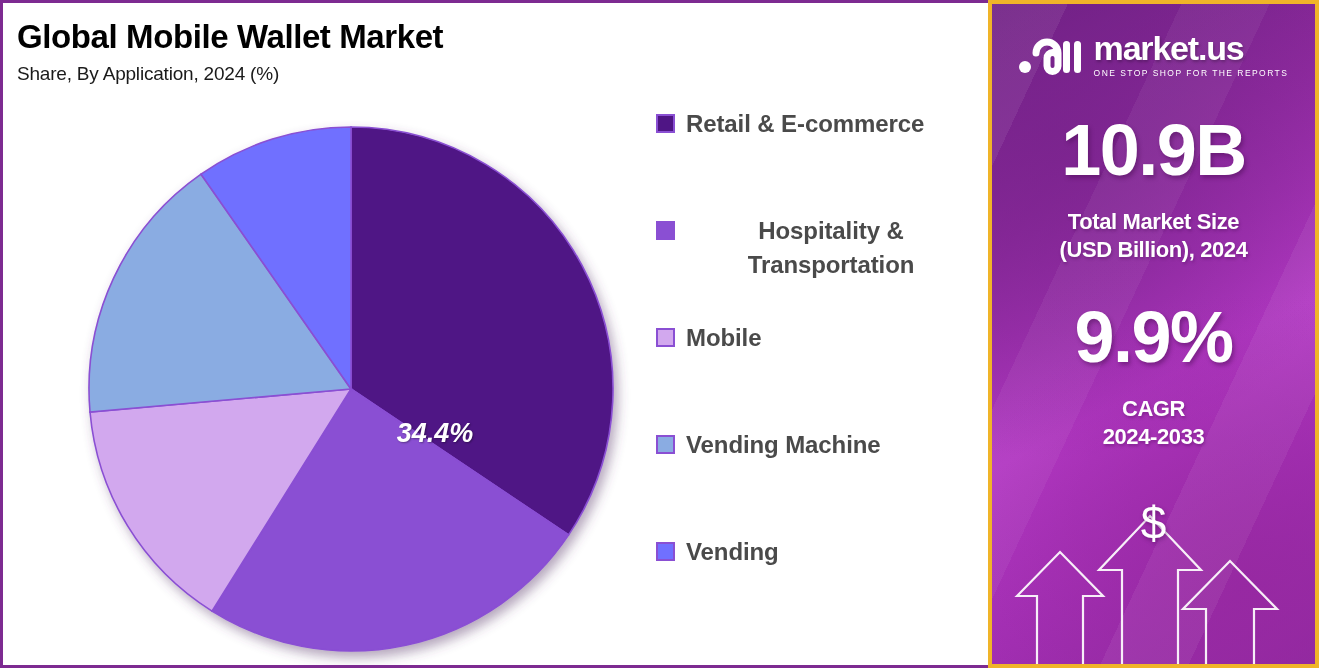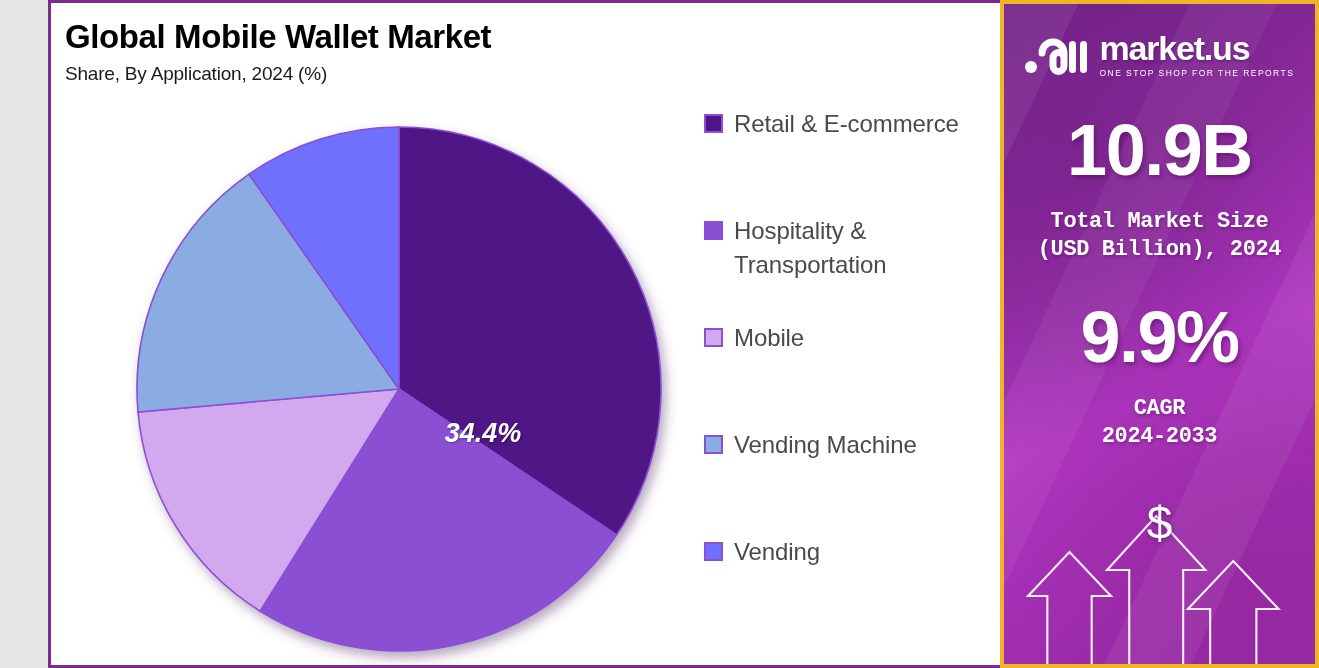--- a/index.html
+++ b/index.html
@@ -6,22 +6,21 @@
   html, body {
     width: 1319px; height: 668px;
     background: #ffffff;
     font-family: "Liberation Sans", sans-serif;
     overflow: hidden;
   }
   #root {
     position: relative;
     width: 1319px; height: 668px;
     display: flex;
-    background: #e5e5e5;
-    padding-left: 48px;
+    background: #be185d;
   }
 
   
   #left-panel {
     position: relative;
     width: 988px; height: 668px;
     background: #ffffff;
     border: 3px solid #7d2a91;
     border-right: none;
     overflow: hidden;
@@ -66,21 +65,22 @@
   }
   .legend-swatch {
     width: 19px; height: 19px; flex: 0 0 19px;
     border: 2px solid #8a4fd3;
     margin-top: 7px;
   }
   .legend-label {
     margin-left: 11px;
     font-size: 24px; color: #4a4a4a;
     line-height: 1.42; letter-spacing: -0.1px;
-    font-weight: 400;
+    font-weight: 700;
+    text-align: center;
   }
 
   
   #right-panel {
     position: relative;
     width: 331px; height: 668px;
     border: 4px solid #f0b429;
     overflow: hidden;
     background: #9c27a8;
   }
@@ -124,21 +124,20 @@
 
   .stat-value {
     font-size: 72px; font-weight: bold; color: #ffffff;
     letter-spacing: -1.5px; line-height: 1;
     text-shadow: 2px 3px 4px rgba(70,10,80,.45);
   }
   .stat-caption {
     font-size: 22px; font-weight: bold; color: #ffffff;
     text-align: center; line-height: 1.25; letter-spacing: -0.4px;
     text-shadow: 1px 2px 3px rgba(70,10,80,.35);
-    font-family: Liberation Mono, monospace;
   }
   #stat-market-size { margin-top: 36px; }
   #market-size-caption { margin-top: 22px; }
   #stat-cagr { margin-top: 38px; }
   #cagr-caption { margin-top: 22px; }
 
   
   #arrows-area {
     position: absolute; left: 0; bottom: 0;
     width: 100%; height: 160px;

